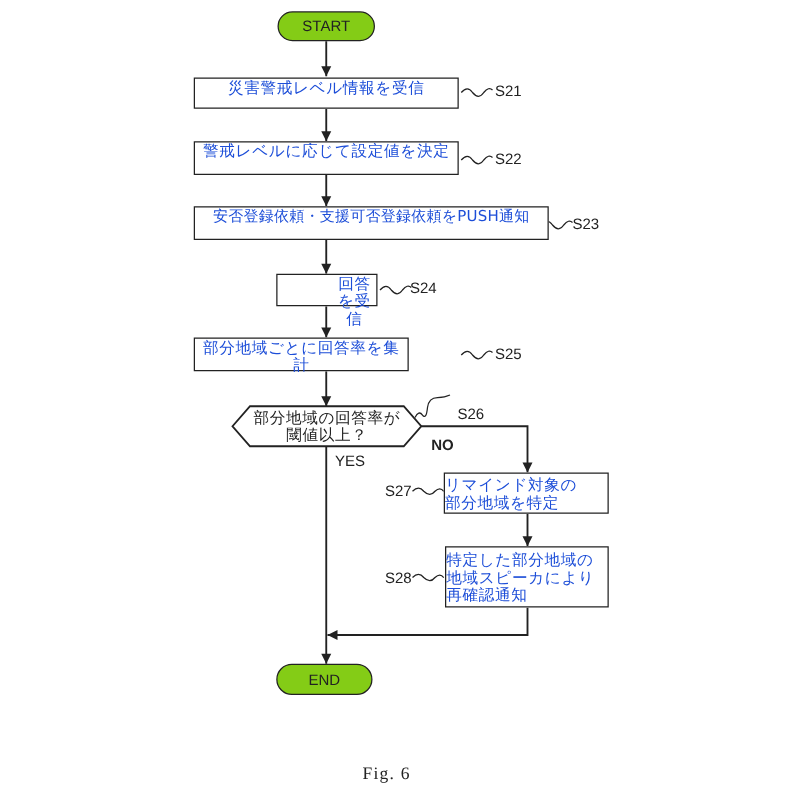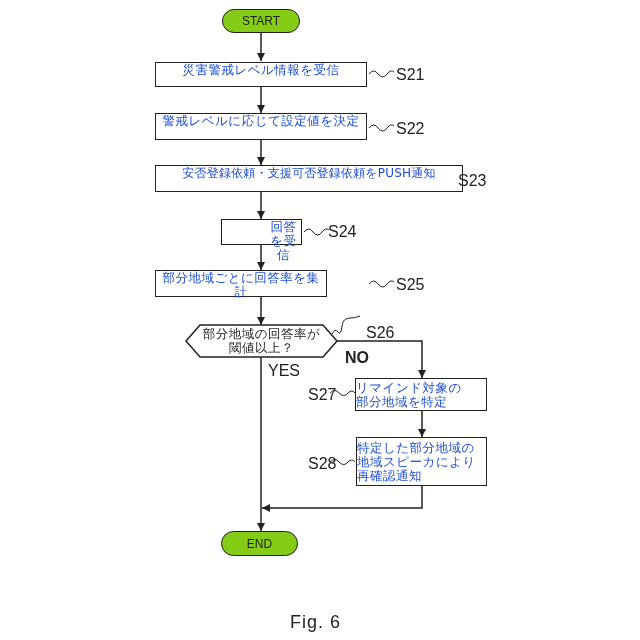--- a/index.html
+++ b/index.html
@@ -1,22 +1,22 @@
 <!DOCTYPE html>
 <html><head>
   <meta charset="utf-8">
   <style>
     html, body { margin: 0; padding: 0; background: #ffffff; }
     body { width: 640px; height: 640px; position: relative; overflow: hidden; font-family: "DejaVu Sans", sans-serif; color: #111; }
     svg.flow { position: absolute; left: 0; top: 0; }
     .box { position: absolute; box-sizing: border-box; border: 1.5px solid #222; background: #fff; display: flex; align-items: flex-start; justify-content: center; text-align: center; font-size: 12.5px; line-height: 14px; letter-spacing: 0.5px; color: #1d4ed8; }
     .term { position: absolute; box-sizing: border-box; border: 1.5px solid #222; border-radius: 14px; background: #84cc16; display: flex; align-items: center; justify-content: center; font-family: "Liberation Sans", sans-serif; font-size: 12px; color: #222; }
     .dtext { position: absolute; display: flex; align-items: center; justify-content: center; text-align: right; font-size: 12.5px; line-height: 14px; letter-spacing: 0.5px; color: #222; }
-    .lbl { position: absolute; font-family: "Liberation Sans", sans-serif; font-size: 16px; color: #222; }
-    .caption { position: absolute; font-family: Liberation Sans, sans-serif; font-size: 18px; color: #222; letter-spacing: 1px; }
+    .lbl { position: absolute; font-family: "Liberation Sans", sans-serif; font-size: 12px; color: #222; }
+    .caption { position: absolute; font-family: Liberation Serif, serif; font-size: 14px; color: #222; letter-spacing: 1px; }
   </style>
 </head>
 <body>
 
 <svg class="flow" width="640" height="640">
   <defs>
     <marker id="arr" markerWidth="8" markerHeight="8" refX="4" refY="7" orient="auto" markerUnits="userSpaceOnUse">
       <path d="M0,0 L8,0 L4,8 z" fill="#222"></path>
     </marker>
     <marker id="arrL" markerWidth="8" markerHeight="8" refX="1" refY="4" orient="auto" markerUnits="userSpaceOnUse">
@@ -67,21 +67,21 @@
 <div class="term" style="left:221px; top:531px; width:77px; height:25px;">
   <span>END</span>
 </div>
 
 <div class="box" style="left:155px; top:62px; width:212px; height:25px;">
   <span>災害警戒レベル情報を受信</span>
 </div>
 <div class="box" style="left:155px; top:113px; width:212px; height:27px;">
   <span>警戒レベルに応じて設定値を決定</span>
 </div>
-<div class="box" style="left:155px; top:165px; width:308px; height:27px; font-size:12px; letter-spacing:0.2px;">
+<div class="box" style="left:155px; top:165px; width:284px; height:27px; font-size:12px; letter-spacing:0.2px;">
   <span>安否登録依頼・支援可否登録依頼をPUSH通知</span>
 </div>
 <div class="box" style="left:221px; top:219px; width:81px; height:26px;padding-left:44px;">
   <span>回答を受信</span>
 </div>
 <div class="box" style="left:155px; top:270px; width:172px; height:27px;">
   <span>部分地域ごとに回答率を集計</span>
 </div>
 
 <div class="dtext" style="left:196px; top:325px; width:131px; height:32px; flex-direction:column;">

